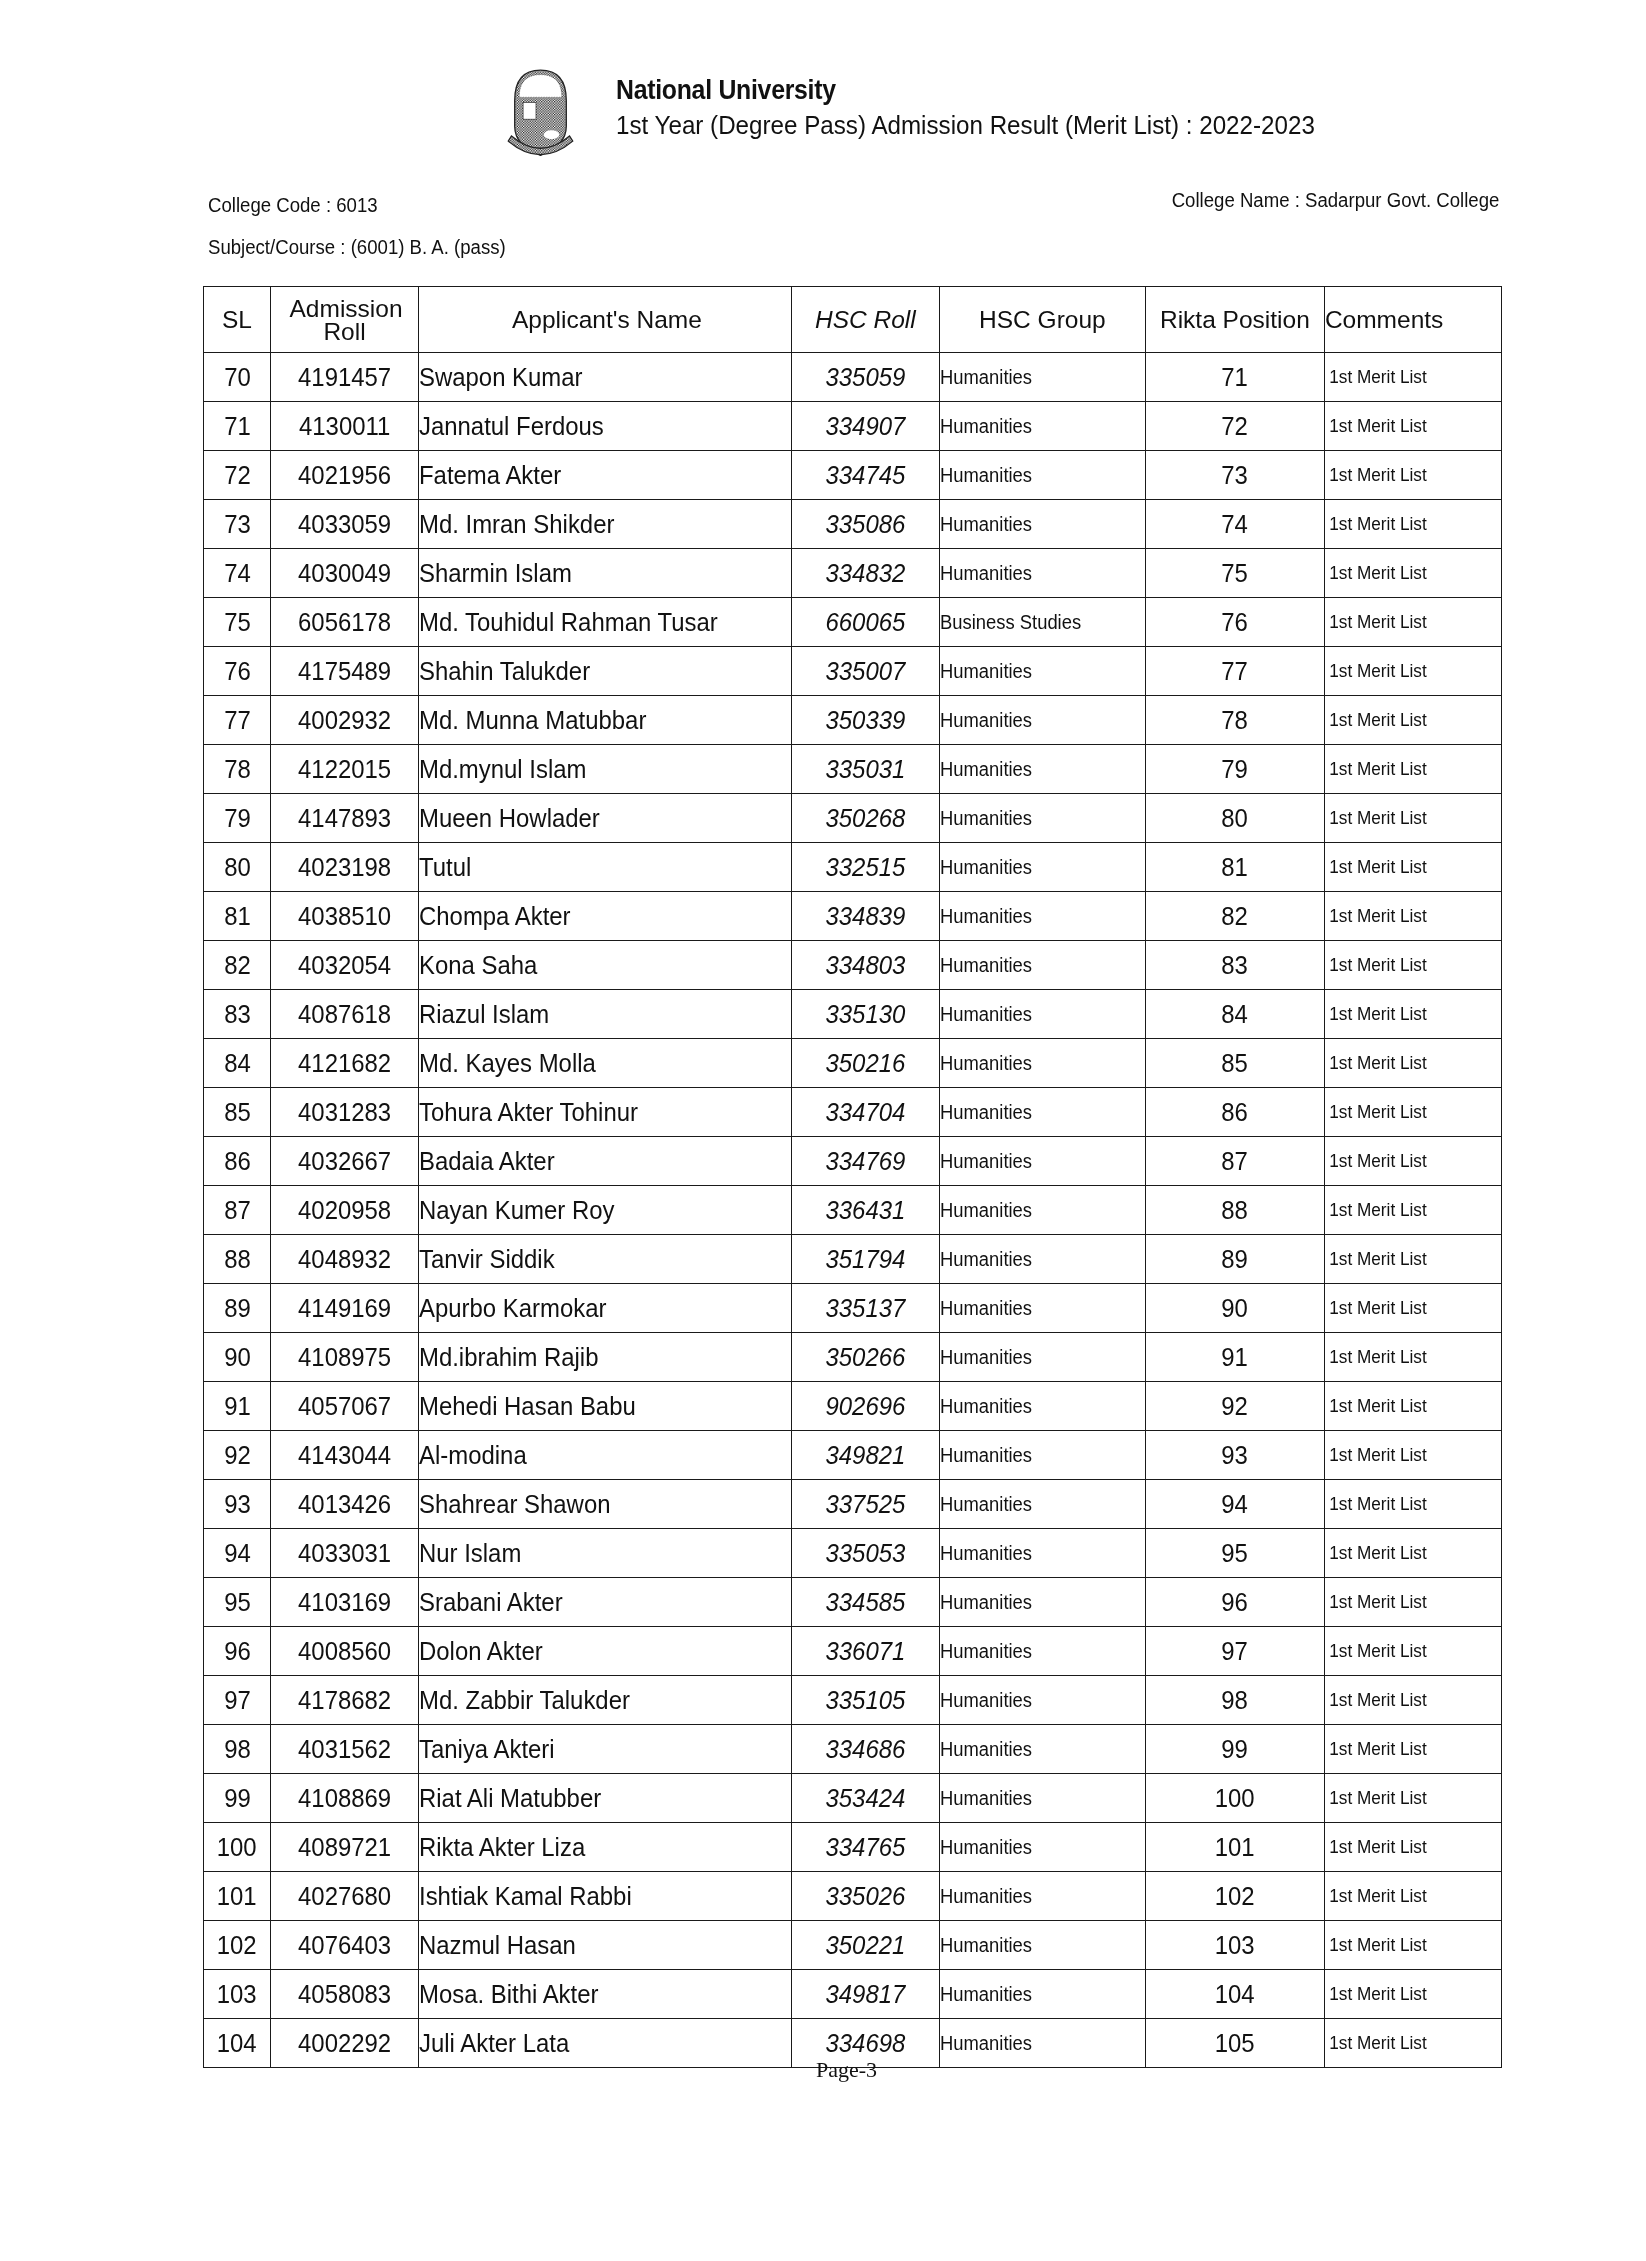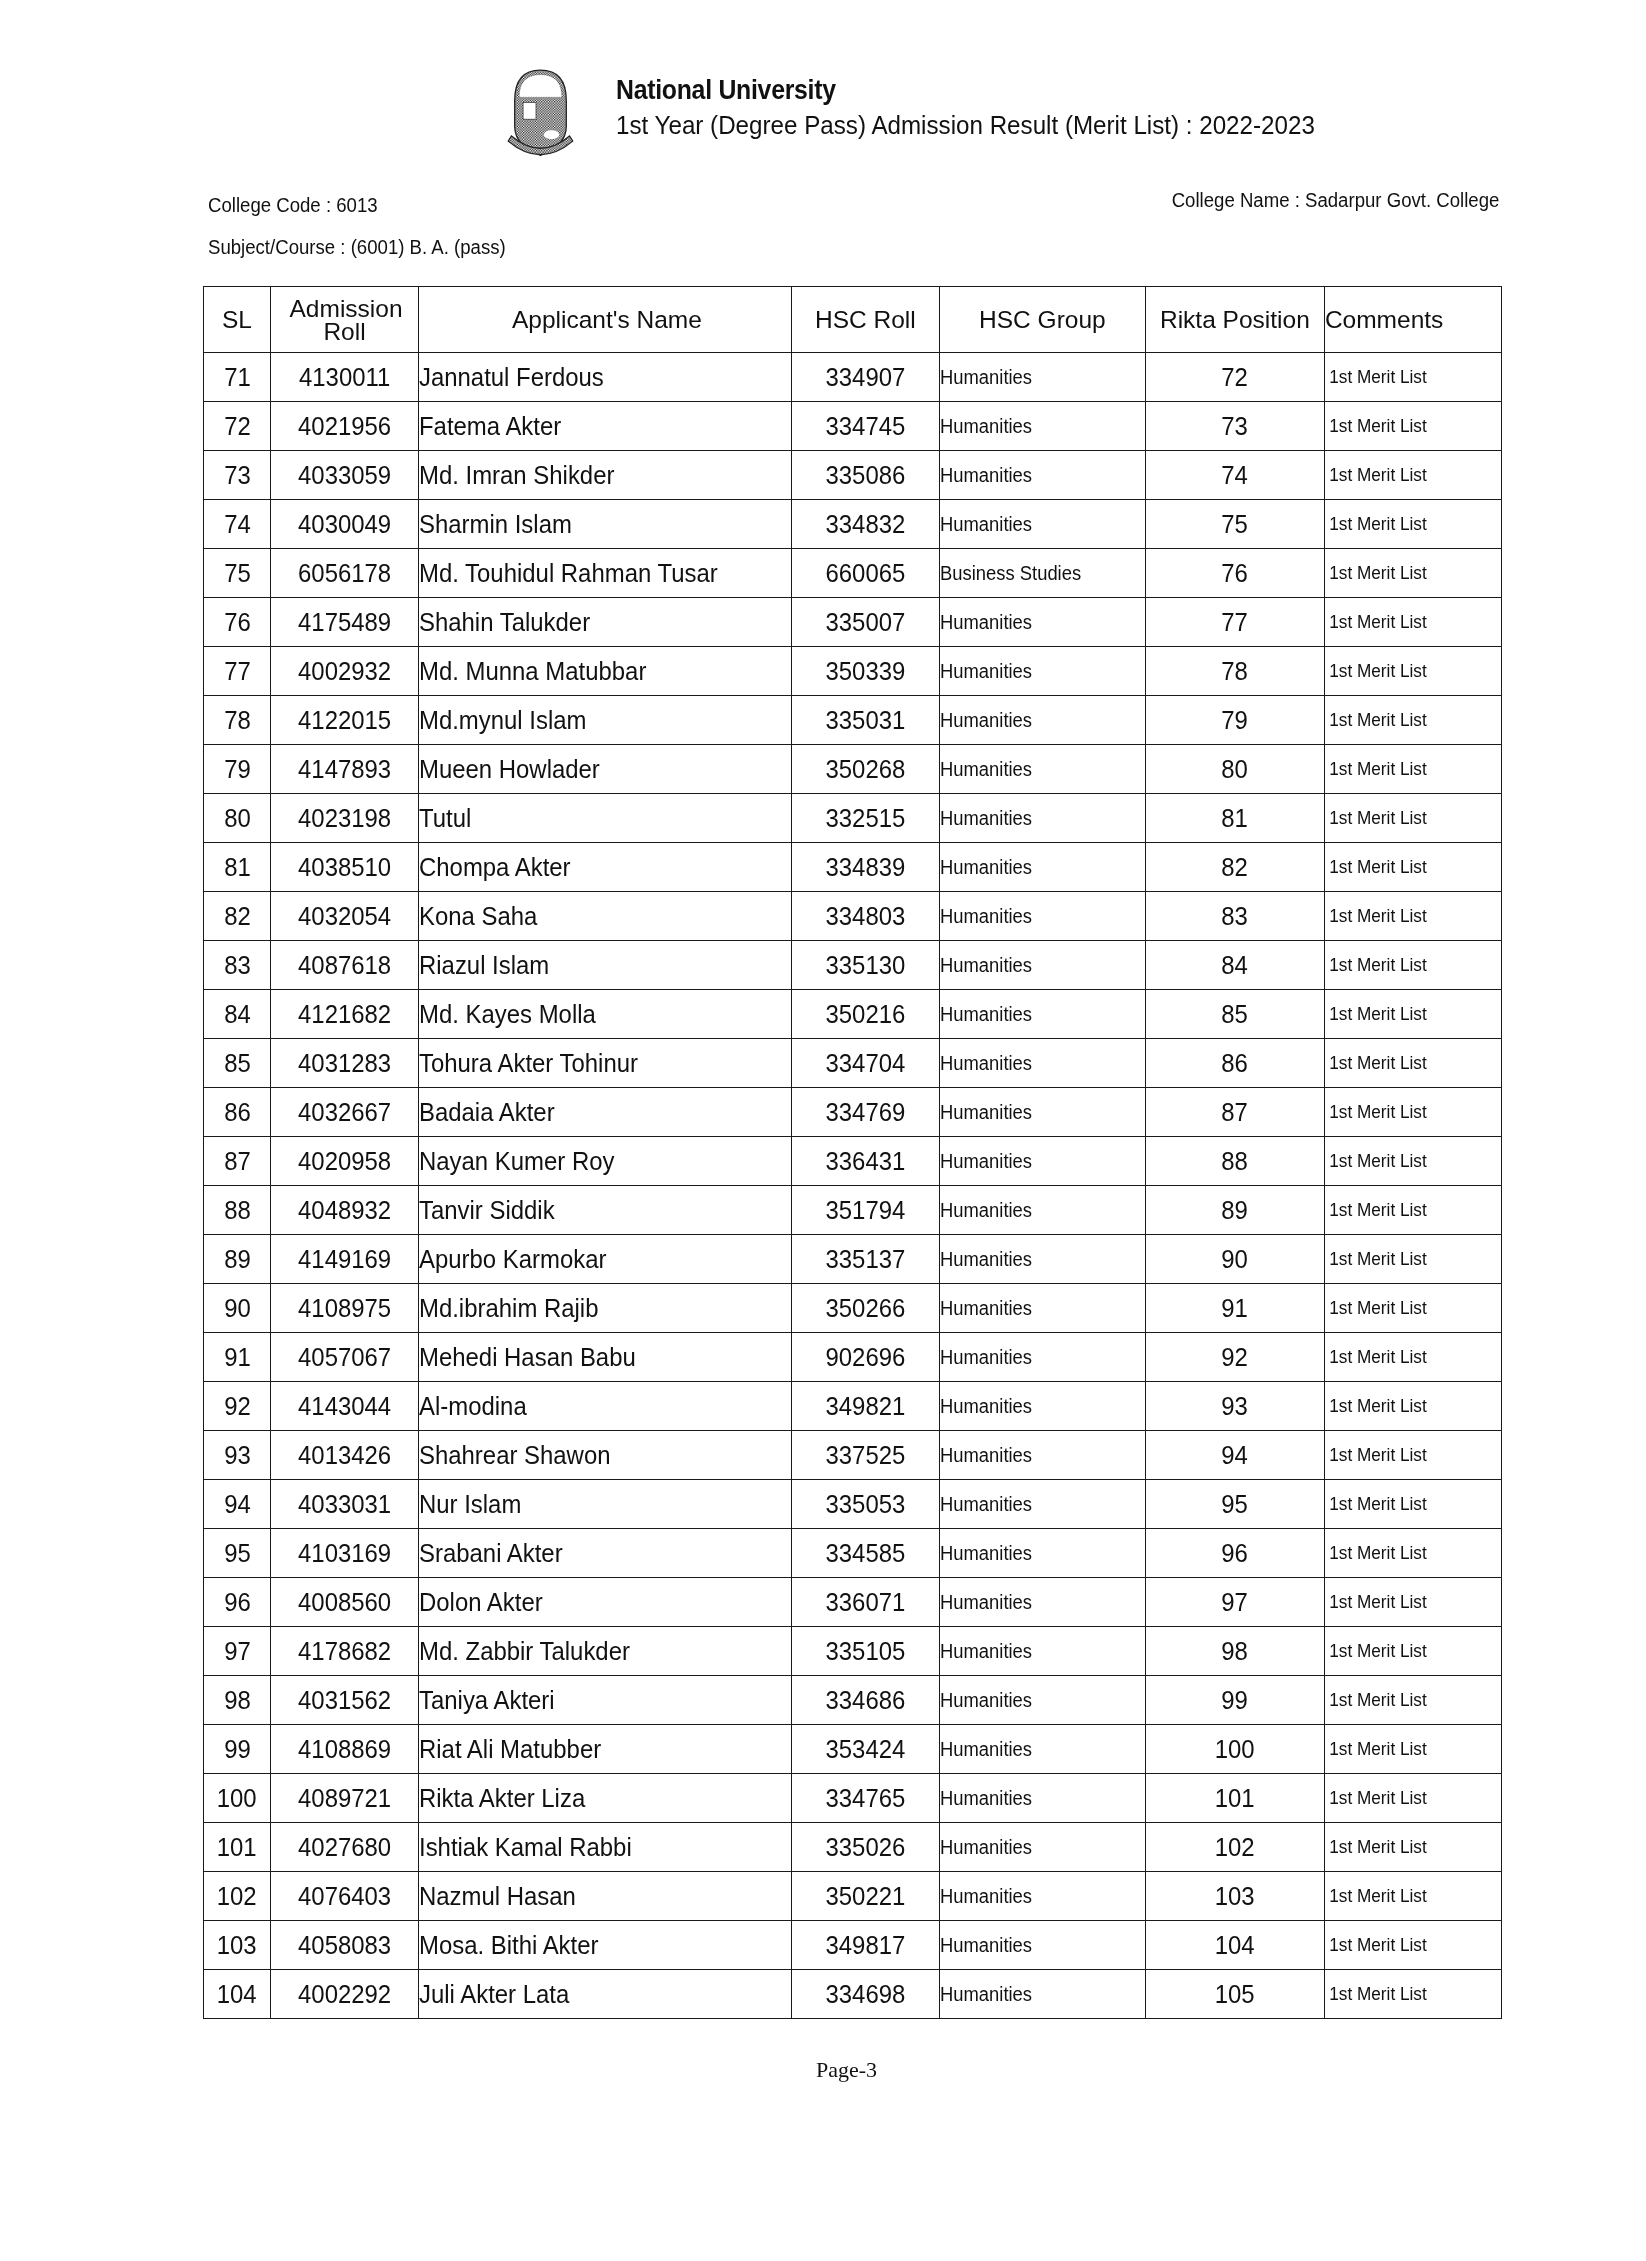--- a/index.html
+++ b/index.html
@@ -29,21 +29,21 @@
   }
   table.merit th, table.merit td {
     border: 1.3px solid #1a1a1a; padding: 0; height: 48px;
     vertical-align: middle; white-space: nowrap; overflow: hidden;
   }
   table.merit tr.head th { height: 65px; font-weight: normal; font-size: 24.5px; line-height: 23px; }
   table.merit tbody tr { height: 49px; }
   th.c-sl, td.c-sl { width: 66px; text-align: center; }
   th.c-adm, td.c-adm { width: 147px; text-align: center; }
   th.c-name, td.c-name { width: 368px; text-align: left; padding-left: 3.9px; }
-  th.c-hsc, td.c-hsc { width: 147px; text-align: center; }
+  th.c-hsc, td.c-hsc { width: 147px; text-align: center; font-style: italic; }
   th.c-grp, td.c-grp { width: 205px; }
   th.c-merit, td.c-merit { width: 178px; text-align: center; }
   th.c-com, td.c-com { width: 176px; text-align: left; }
   th.c-grp { text-align: center; }
   td.c-grp { text-align: left; padding-left: 3.9px; font-size: 20px !important; }
   td.c-com { font-size: 18.7px !important; }
   table.merit td { font-size: 26px; }
   td span.t { display: inline-block; transform: scaleX(0.92); transform-origin: left center; }
   td.c-sl span.t, td.c-adm span.t, td.c-hsc span.t, td.c-merit span.t, td.c-com span.t { transform-origin: center center; }
   .page-no {
@@ -85,20 +85,29 @@
       <th class="c-adm"><span style="display:inline-block;width:110px;white-space:normal;">Admission Roll</span></th>
       <th class="c-name" style="text-align:center;padding-left:3.9px;">Applicant's Name</th>
       <th class="c-hsc">HSC Roll</th>
       <th class="c-grp">HSC Group</th>
       <th class="c-merit">Rikta Position</th>
       <th class="c-com">Comments</th>
     </tr>
   </thead>
   <tbody id="rows">
       <tr>
+        <td class="c-sl"><span class="t">70</span></td>
+        <td class="c-adm"><span class="t">4191457</span></td>
+        <td class="c-name"><span class="t">Swapon Kumar</span></td>
+        <td class="c-hsc"><span class="t">335059</span></td>
+        <td class="c-grp"><span class="t">Humanities</span></td>
+        <td class="c-merit"><span class="t">71</span></td>
+        <td class="c-com"><span class="t">1st Merit List</span></td>
+      </tr>
+      <tr>
         <td class="c-sl"><span class="t">71</span></td>
         <td class="c-adm"><span class="t">4130011</span></td>
         <td class="c-name"><span class="t">Jannatul Ferdous</span></td>
         <td class="c-hsc"><span class="t">334907</span></td>
         <td class="c-grp"><span class="t">Humanities</span></td>
         <td class="c-merit"><span class="t">72</span></td>
         <td class="c-com"><span class="t">1st Merit List</span></td>
       </tr>
       <tr>
         <td class="c-sl"><span class="t">72</span></td>

